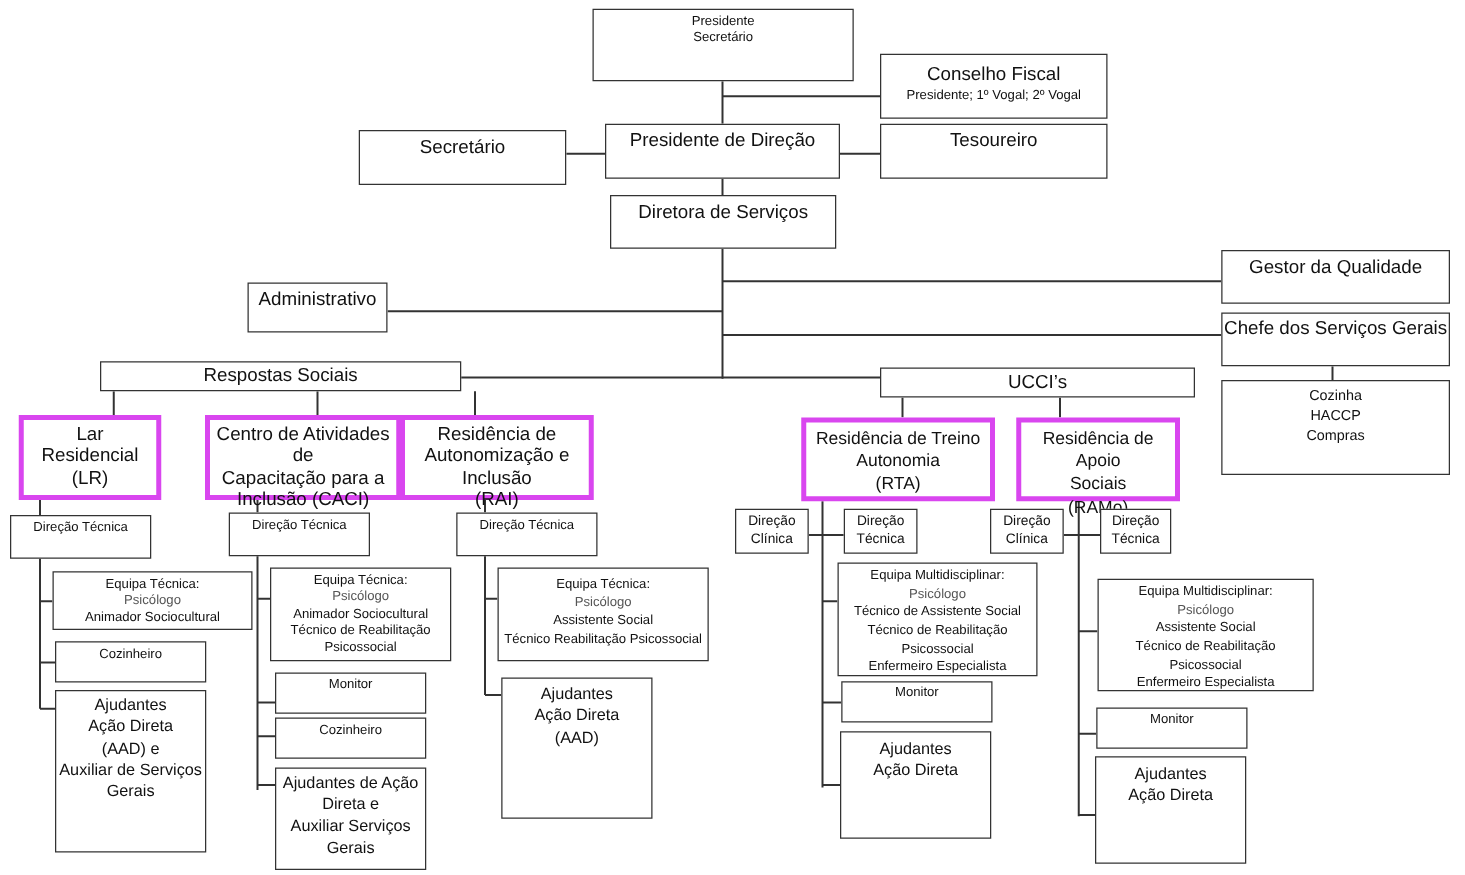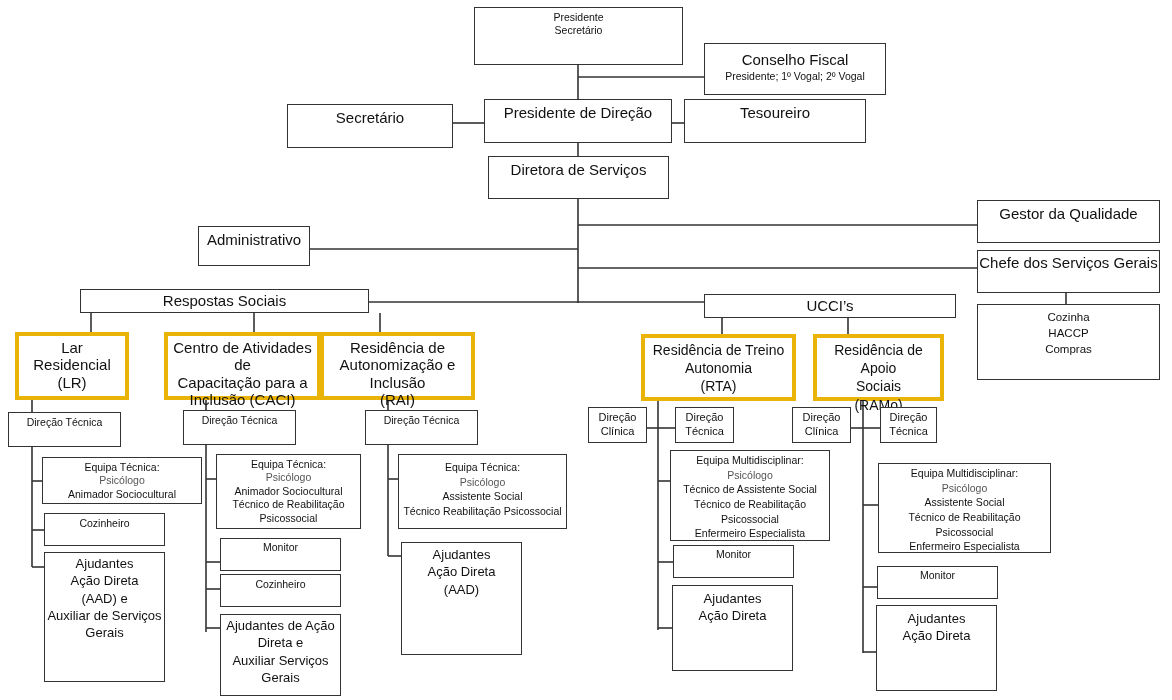--- a/index.html
+++ b/index.html
@@ -2,21 +2,21 @@
 <html><head>
 <meta charset="utf-8">
 <style>
   html, body { margin:0; padding:0; background:#ffffff; }
   body { width:1172px; height:700px; position:relative; overflow:hidden;
          font-family:"Liberation Sans", "DejaVu Sans", sans-serif; color:#111; }
   #lines { position:absolute; left:0; top:0; width:1172px; height:700px; z-index:0; }
   #lines line { stroke:#333; stroke-width:1.6; }
   .box { position:absolute; box-sizing:border-box; background:#fff;
          border:1.5px solid #333; text-align:center; z-index:1; }
-  .box.thick { border:4px solid #eab308; }
+  .box.thick { border:4px solid #d946ef; }
   .t { display:block; line-height:1.15; }
   .lg { font-size:15px; }
   .md { font-size:13px; }
   .sm { font-size:10.5px; }
   .line-row { display:block; font-size:10.5px; line-height:1.28; }
   .muted { color:#555; }
 </style>
 </head>
 <body>
 
@@ -79,21 +79,21 @@
 <div class="box" style="left:704px;top:43px;width:182px;height:52px;padding-top:7px;">
   <span class="t lg">Conselho Fiscal</span>
   <span class="line-row" style="margin-top:2px;">Presidente; 1º Vogal; 2º Vogal</span>
 </div>
 <div class="box" style="left:287px;top:104px;width:166px;height:44px;padding-top:4px;">
   <span class="t lg">Secretário</span>
 </div>
 <div class="box" style="left:484px;top:99px;width:188px;height:44px;padding-top:4px;">
   <span class="t lg">Presidente de Direção</span>
 </div>
-<div class="box" style="left:684px;top:99px;width:182px;height:44px;padding-top:4px;">
+<div class="box" style="left:704px;top:99px;width:182px;height:44px;padding-top:4px;">
   <span class="t lg">Tesoureiro</span>
 </div>
 <div class="box" style="left:488px;top:156px;width:181px;height:43px;padding-top:4px;">
   <span class="t lg">Diretora de Serviços</span>
 </div>
 <div class="box" style="left:198px;top:226px;width:112px;height:40px;padding-top:4px;">
   <span class="t lg">Administrativo</span>
 </div>
 <div class="box" style="left:977px;top:200px;width:183px;height:43px;padding-top:4px;">
   <span class="t lg">Gestor da Qualidade</span>

